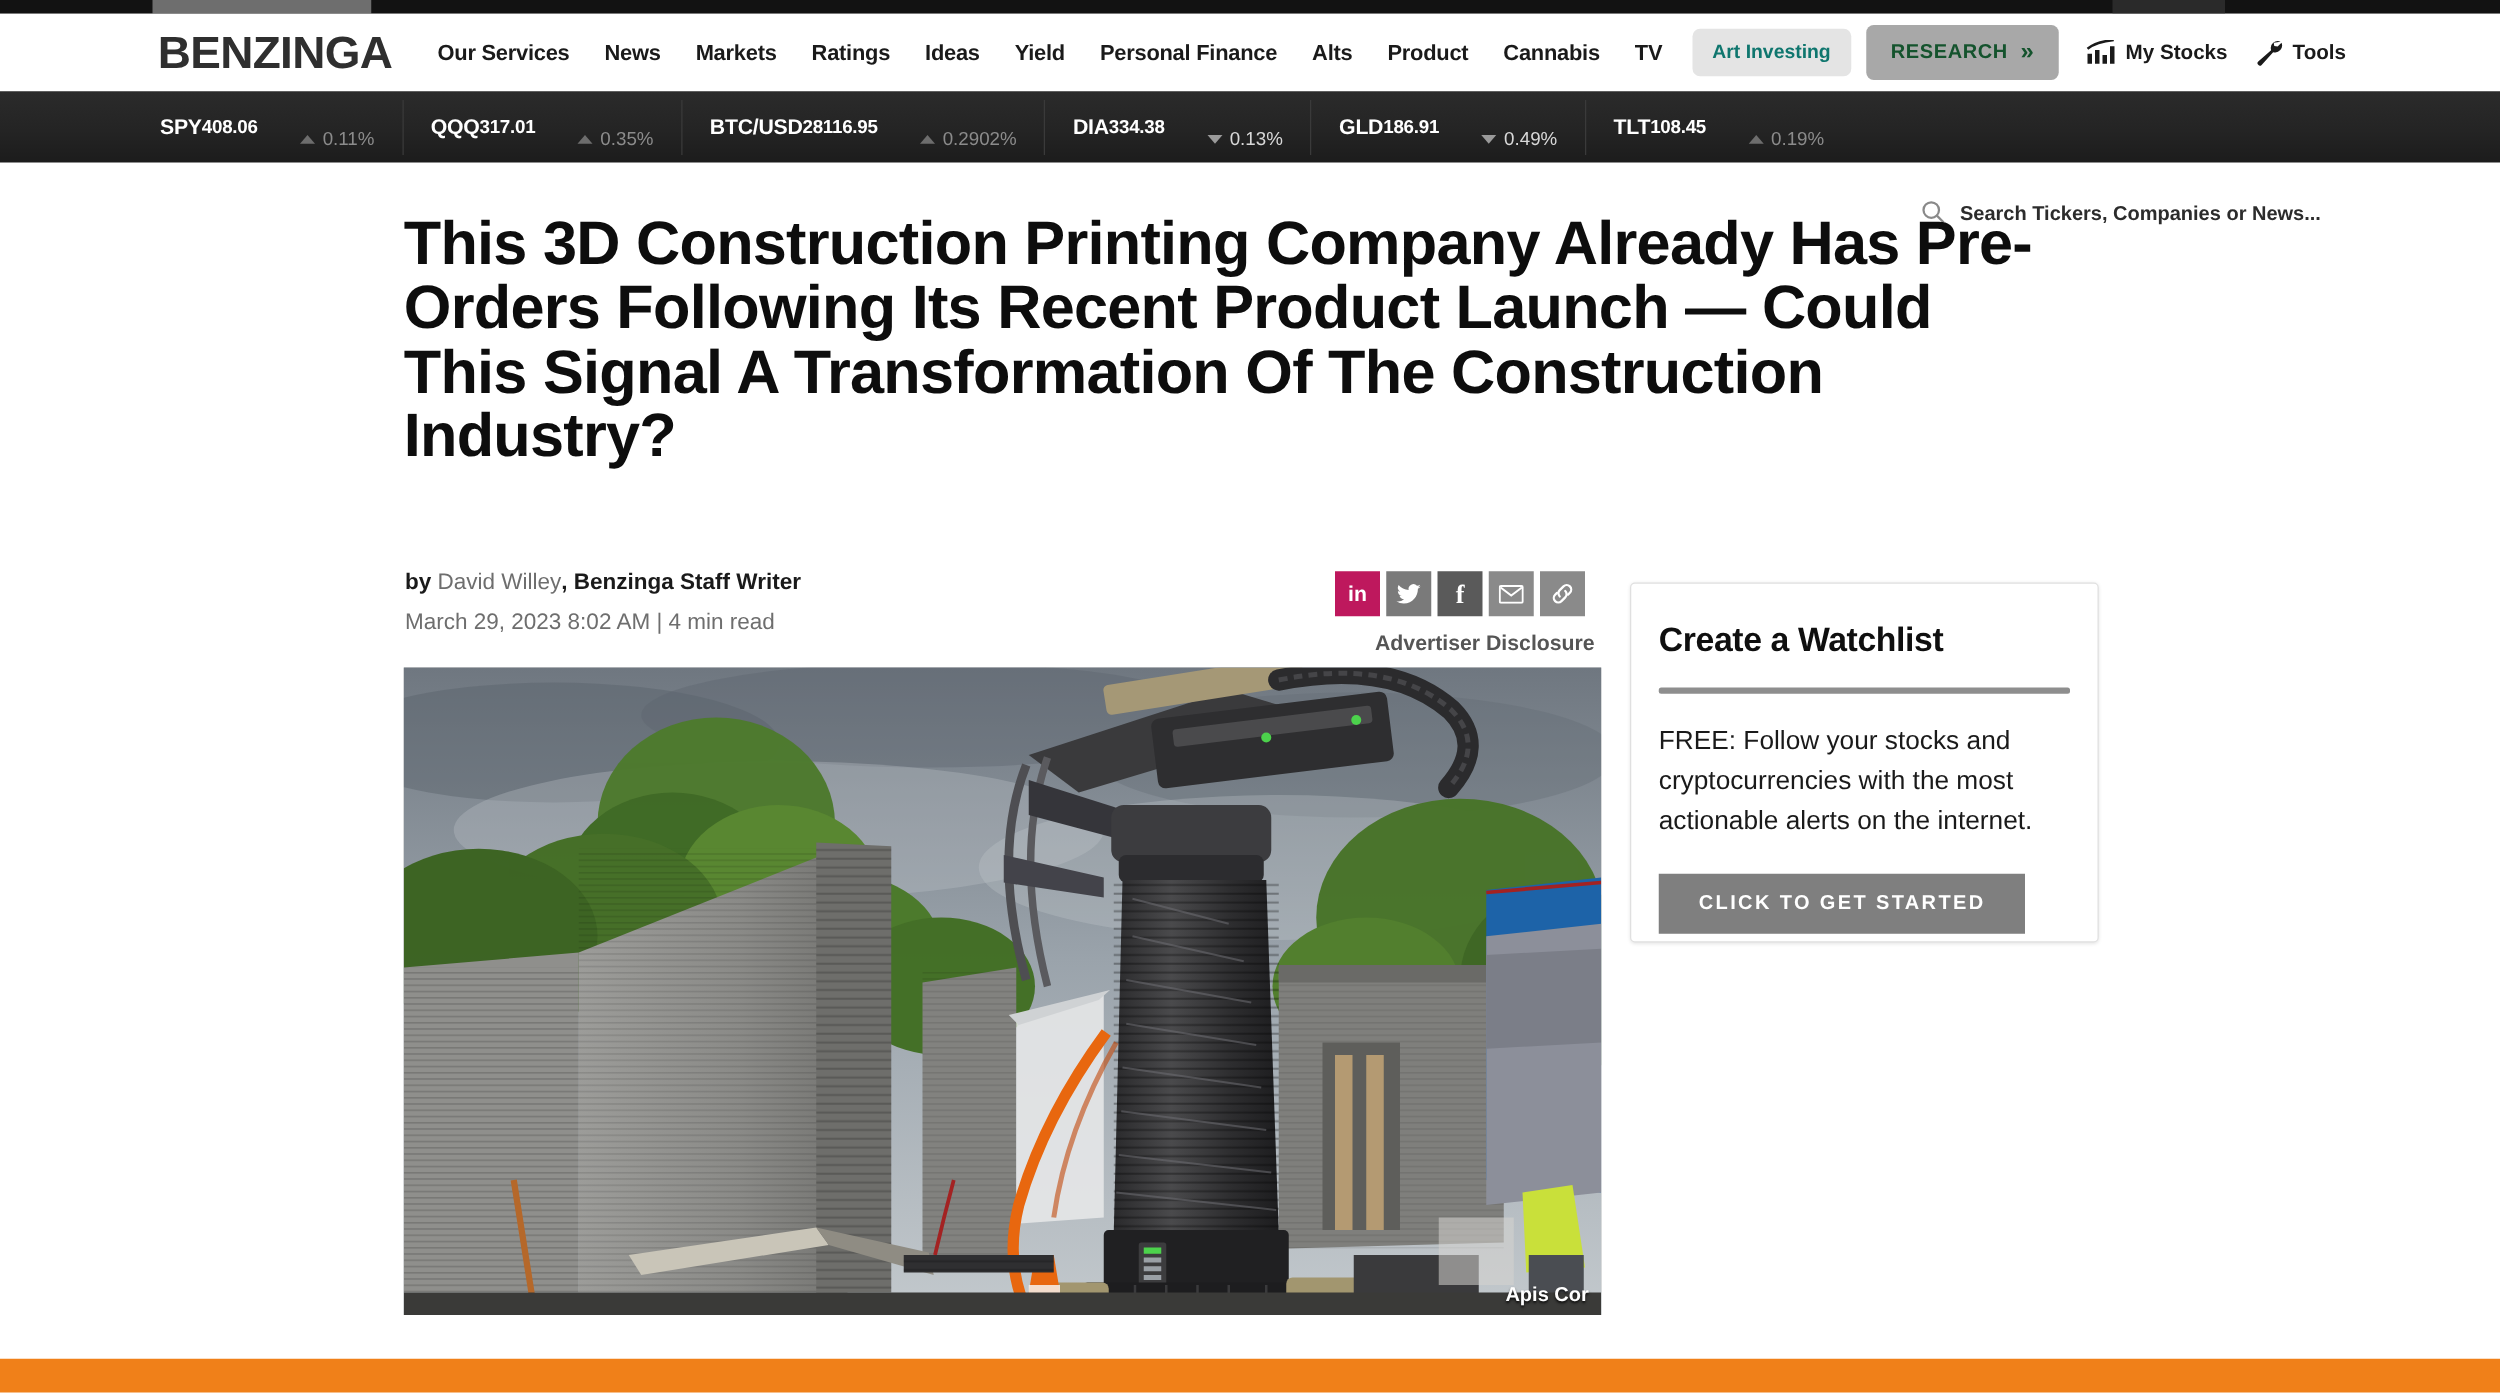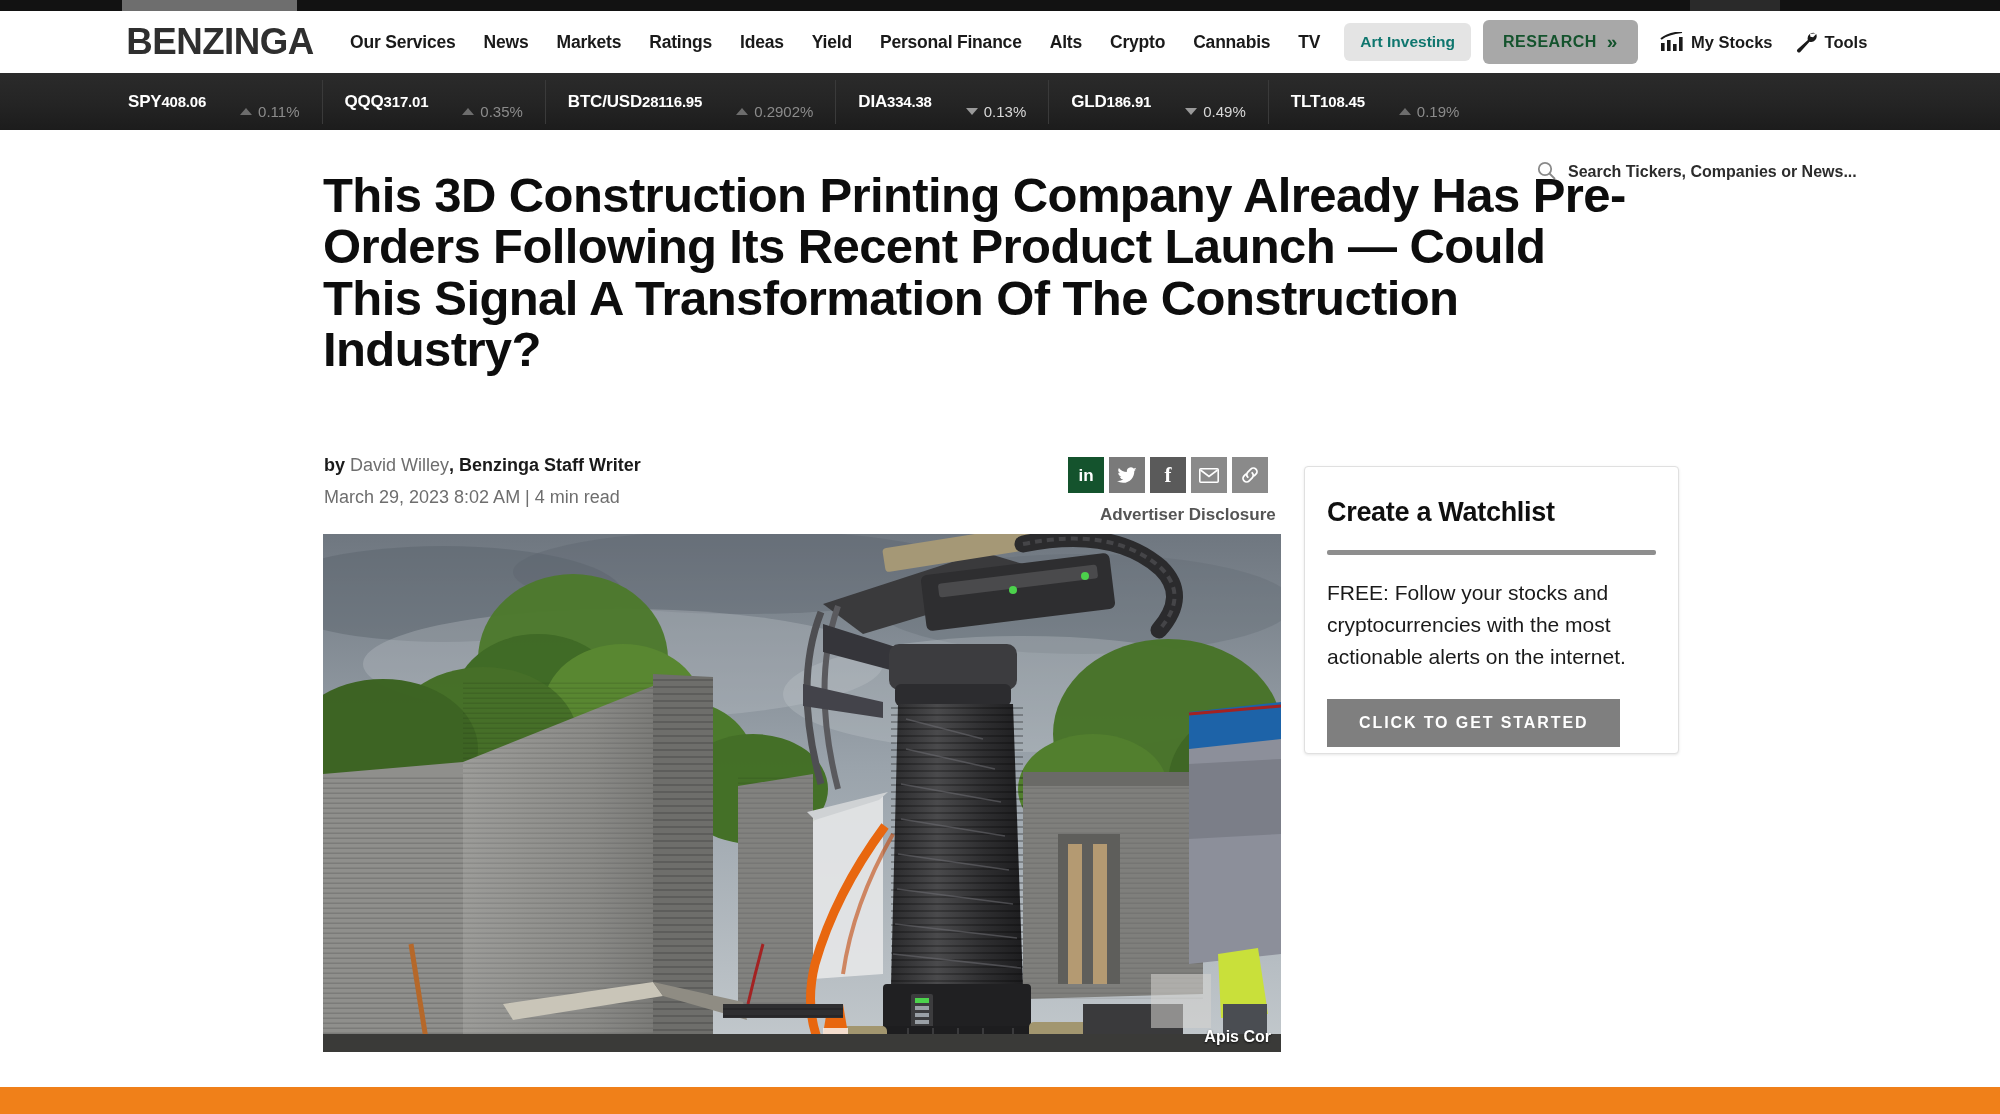--- a/index.html
+++ b/index.html
@@ -137,21 +137,21 @@
 
   .share-row {
     position: absolute; top: 327px; left: 1068px;
     display: flex; gap: 5px;
   }
   .share-btn {
     width: 36px; height: 36px;
     display: flex; align-items: center; justify-content: center;
     cursor: pointer;
   }
-  .sb-li { background: #14532d; }
+  .sb-li { background: #be185d; }
   .sb-tw { background: #7a7a7a; }
   .sb-fb { background: #5a5a5a; }
   .sb-mail { background: #8a8a8a; }
   .sb-link { background: #8a8a8a; }
   .share-btn svg { display: block; }
   .share-btn .gl { color: #fff; font-weight: 700; font-size: 17px; line-height: 1; }
 
   .adv-disclosure {
     position: absolute; top: 375px; left: 1100px;
     font-size: 17px; font-weight: 700; color: #555555;
@@ -219,21 +219,21 @@
 
   <div class="nav-links">
     <div class="nav-link">Our Services</div>
     <div class="nav-link">News</div>
     <div class="nav-link">Markets</div>
     <div class="nav-link">Ratings</div>
     <div class="nav-link">Ideas</div>
     <div class="nav-link">Yield</div>
     <div class="nav-link">Personal Finance</div>
     <div class="nav-link">Alts</div>
-    <div class="nav-link">Crypto</div>
+    <div class="nav-link">Product</div>
     <div class="nav-link">Cannabis</div>
     <div class="nav-link">TV</div>
 
     <div class="nav-pill">Art Investing</div>
 
     <div class="nav-pill-research">
       <span>RESEARCH</span>
       <span style="font-size:19px;">»</span>
     </div>
 

